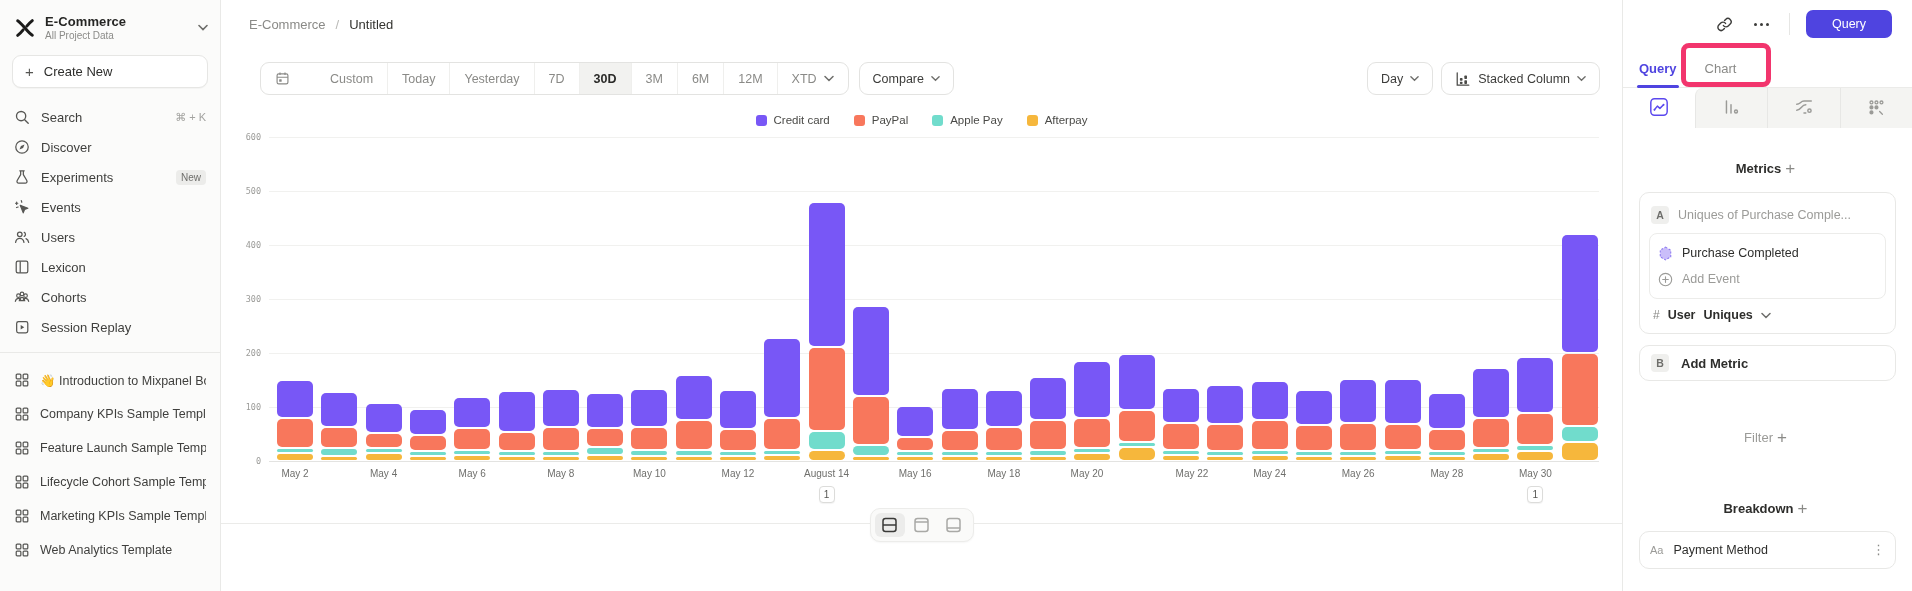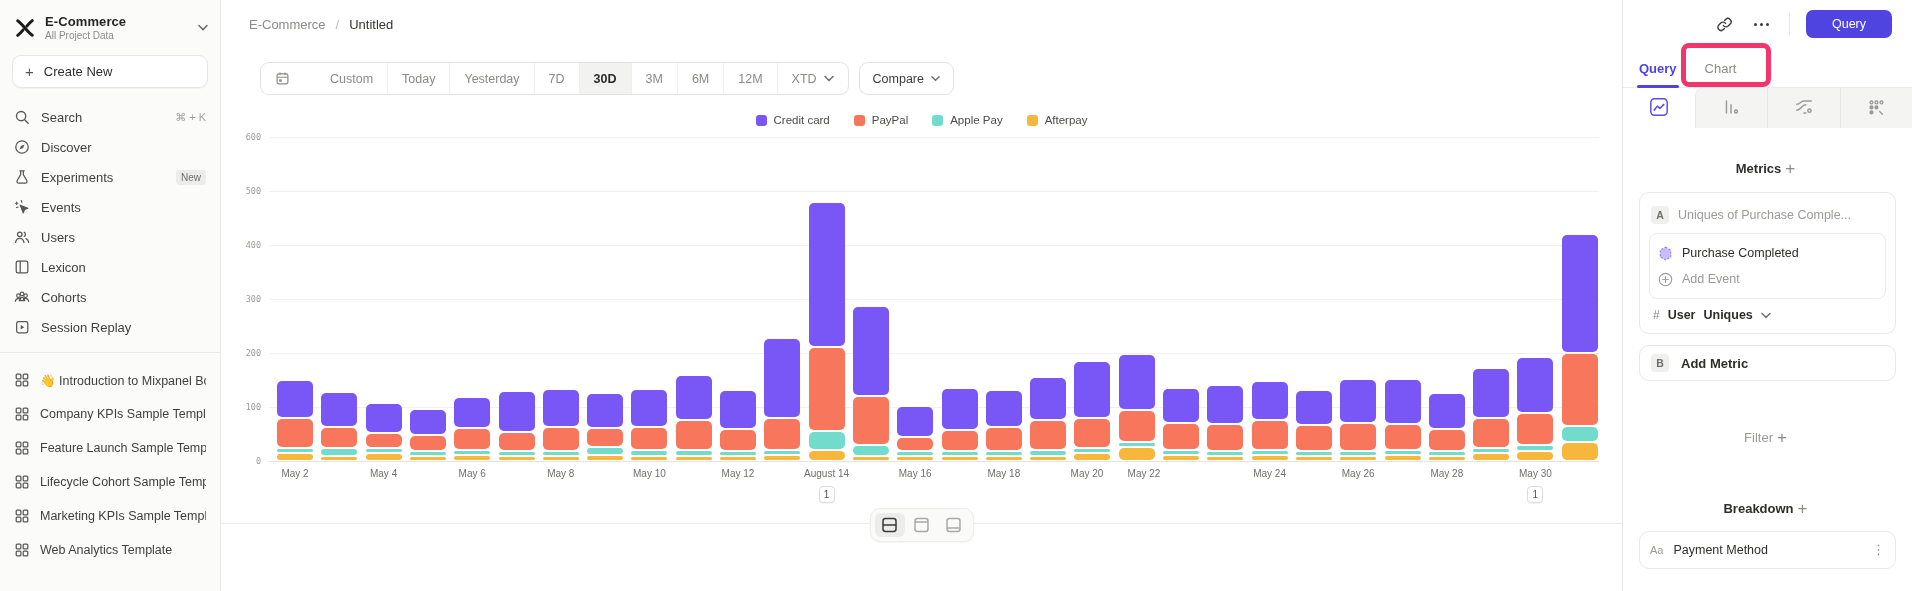--- a/index.html
+++ b/index.html
@@ -346,20 +346,41 @@
               </svg>
             </div>
           </div>
         <div class="btn">
           <span>Compare</span>
           <svg class="chev" viewBox="0 0 10 6" fill="none" stroke="currentColor" stroke-width="1.5" stroke-linecap="round">
               <path d="M1 1l4 4 4-4"></path>
             </svg>
         </div>
       </div>
+      <div class="toolbar-right">
+        <div class="btn">
+          <span>Day</span>
+          <svg class="chev" viewBox="0 0 10 6" fill="none" stroke="currentColor" stroke-width="1.5" stroke-linecap="round">
+              <path d="M1 1l4 4 4-4"></path>
+            </svg>
+        </div>
+        <div class="btn">
+          <svg class="ctype-ic" viewBox="0 0 18 18" fill="none" stroke="currentColor" stroke-width="1.4">
+            <path d="M2.5 2v14h13" stroke-linecap="round"></path>
+            <rect x="5.5" y="8" width="3" height="3" rx=".8" fill="currentColor" stroke="none"></rect>
+            <rect x="5.5" y="12" width="3" height="2.5" rx=".8" fill="currentColor" stroke="none"></rect>
+            <rect x="10.5" y="5" width="3" height="4" rx=".8" fill="currentColor" stroke="none"></rect>
+            <rect x="10.5" y="10.5" width="3" height="4" rx=".8" fill="currentColor" stroke="none"></rect>
+          </svg>
+          <span>Stacked Column</span>
+          <svg class="chev" viewBox="0 0 10 6" fill="none" stroke="currentColor" stroke-width="1.5" stroke-linecap="round">
+              <path d="M1 1l4 4 4-4"></path>
+            </svg>
+        </div>
+      </div>
     </div>
 
     <div class="legend" id="legend">
         <div class="legend-item">
           <span class="legend-swatch" style="background:#7857f6"></span>
           <span class="legend-label">Credit card</span>
         </div>
         <div class="legend-item">
           <span class="legend-swatch" style="background:#f8775c"></span>
           <span class="legend-label">PayPal</span>
@@ -521,21 +542,21 @@
             <div class="bar-seg" style="height: 3px; background: rgb(113, 220, 204);"></div>
             <div class="bar-seg" style="height: 30px; background: rgb(248, 119, 92);"></div>
             <div class="bar-seg" style="height: 54px; background: rgb(120, 87, 246);"></div>
           </div>
           <div class="bar" style="left: 894px;">
             <div class="bar-seg" style="height: 4px; background: rgb(246, 183, 60);"></div>
             <div class="bar-seg" style="height: 3px; background: rgb(113, 220, 204);"></div>
             <div class="bar-seg" style="height: 25px; background: rgb(248, 119, 92);"></div>
             <div class="bar-seg" style="height: 33px; background: rgb(120, 87, 246);"></div>
           </div>
-          <div class="xlabel" style="left: 864px; padding-left: 22px;">May 22</div>
+          <div class="xlabel" style="left: 912px; padding-left: 22px;">May 22</div>
           <div class="bar" style="left: 938.3px;">
             <div class="bar-seg" style="height: 3px; background: rgb(246, 183, 60);"></div>
             <div class="bar-seg" style="height: 3px; background: rgb(113, 220, 204);"></div>
             <div class="bar-seg" style="height: 25px; background: rgb(248, 119, 92);"></div>
             <div class="bar-seg" style="height: 37px; background: rgb(120, 87, 246);"></div>
           </div>
           <div class="bar" style="left: 982.6px;">
             <div class="bar-seg" style="height: 4px; background: rgb(246, 183, 60);"></div>
             <div class="bar-seg" style="height: 3px; background: rgb(113, 220, 204);"></div>
             <div class="bar-seg" style="height: 28px; background: rgb(248, 119, 92);"></div>

